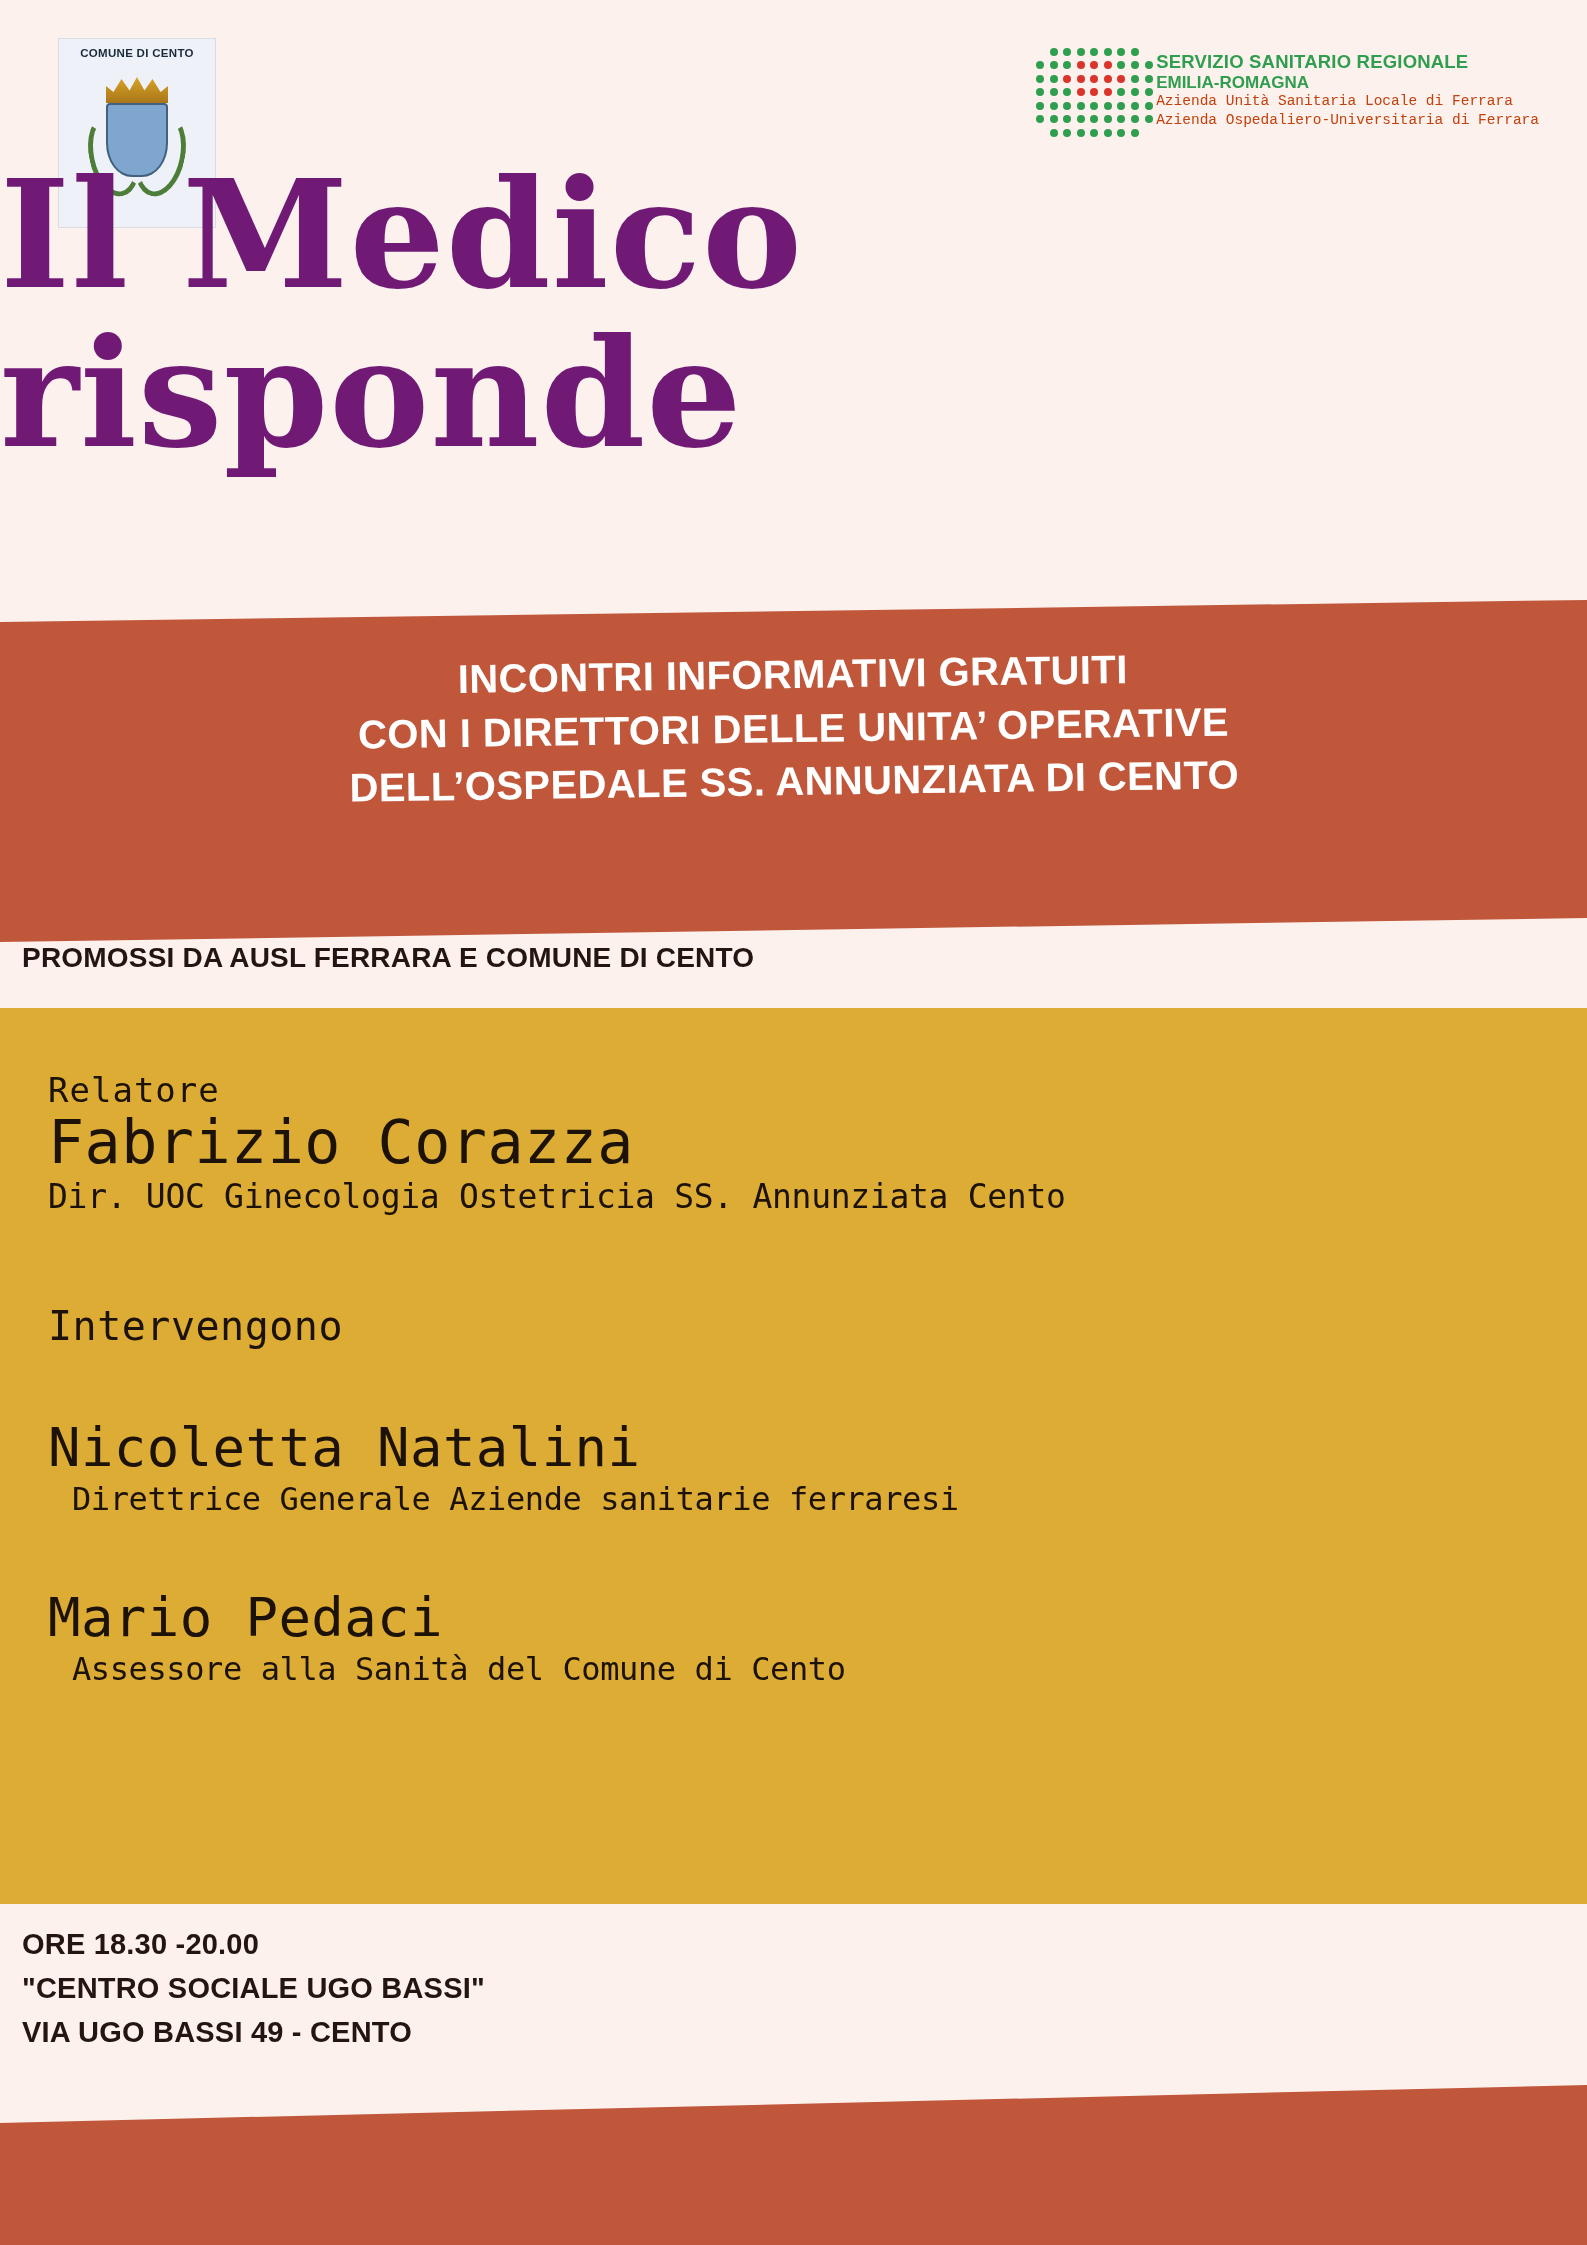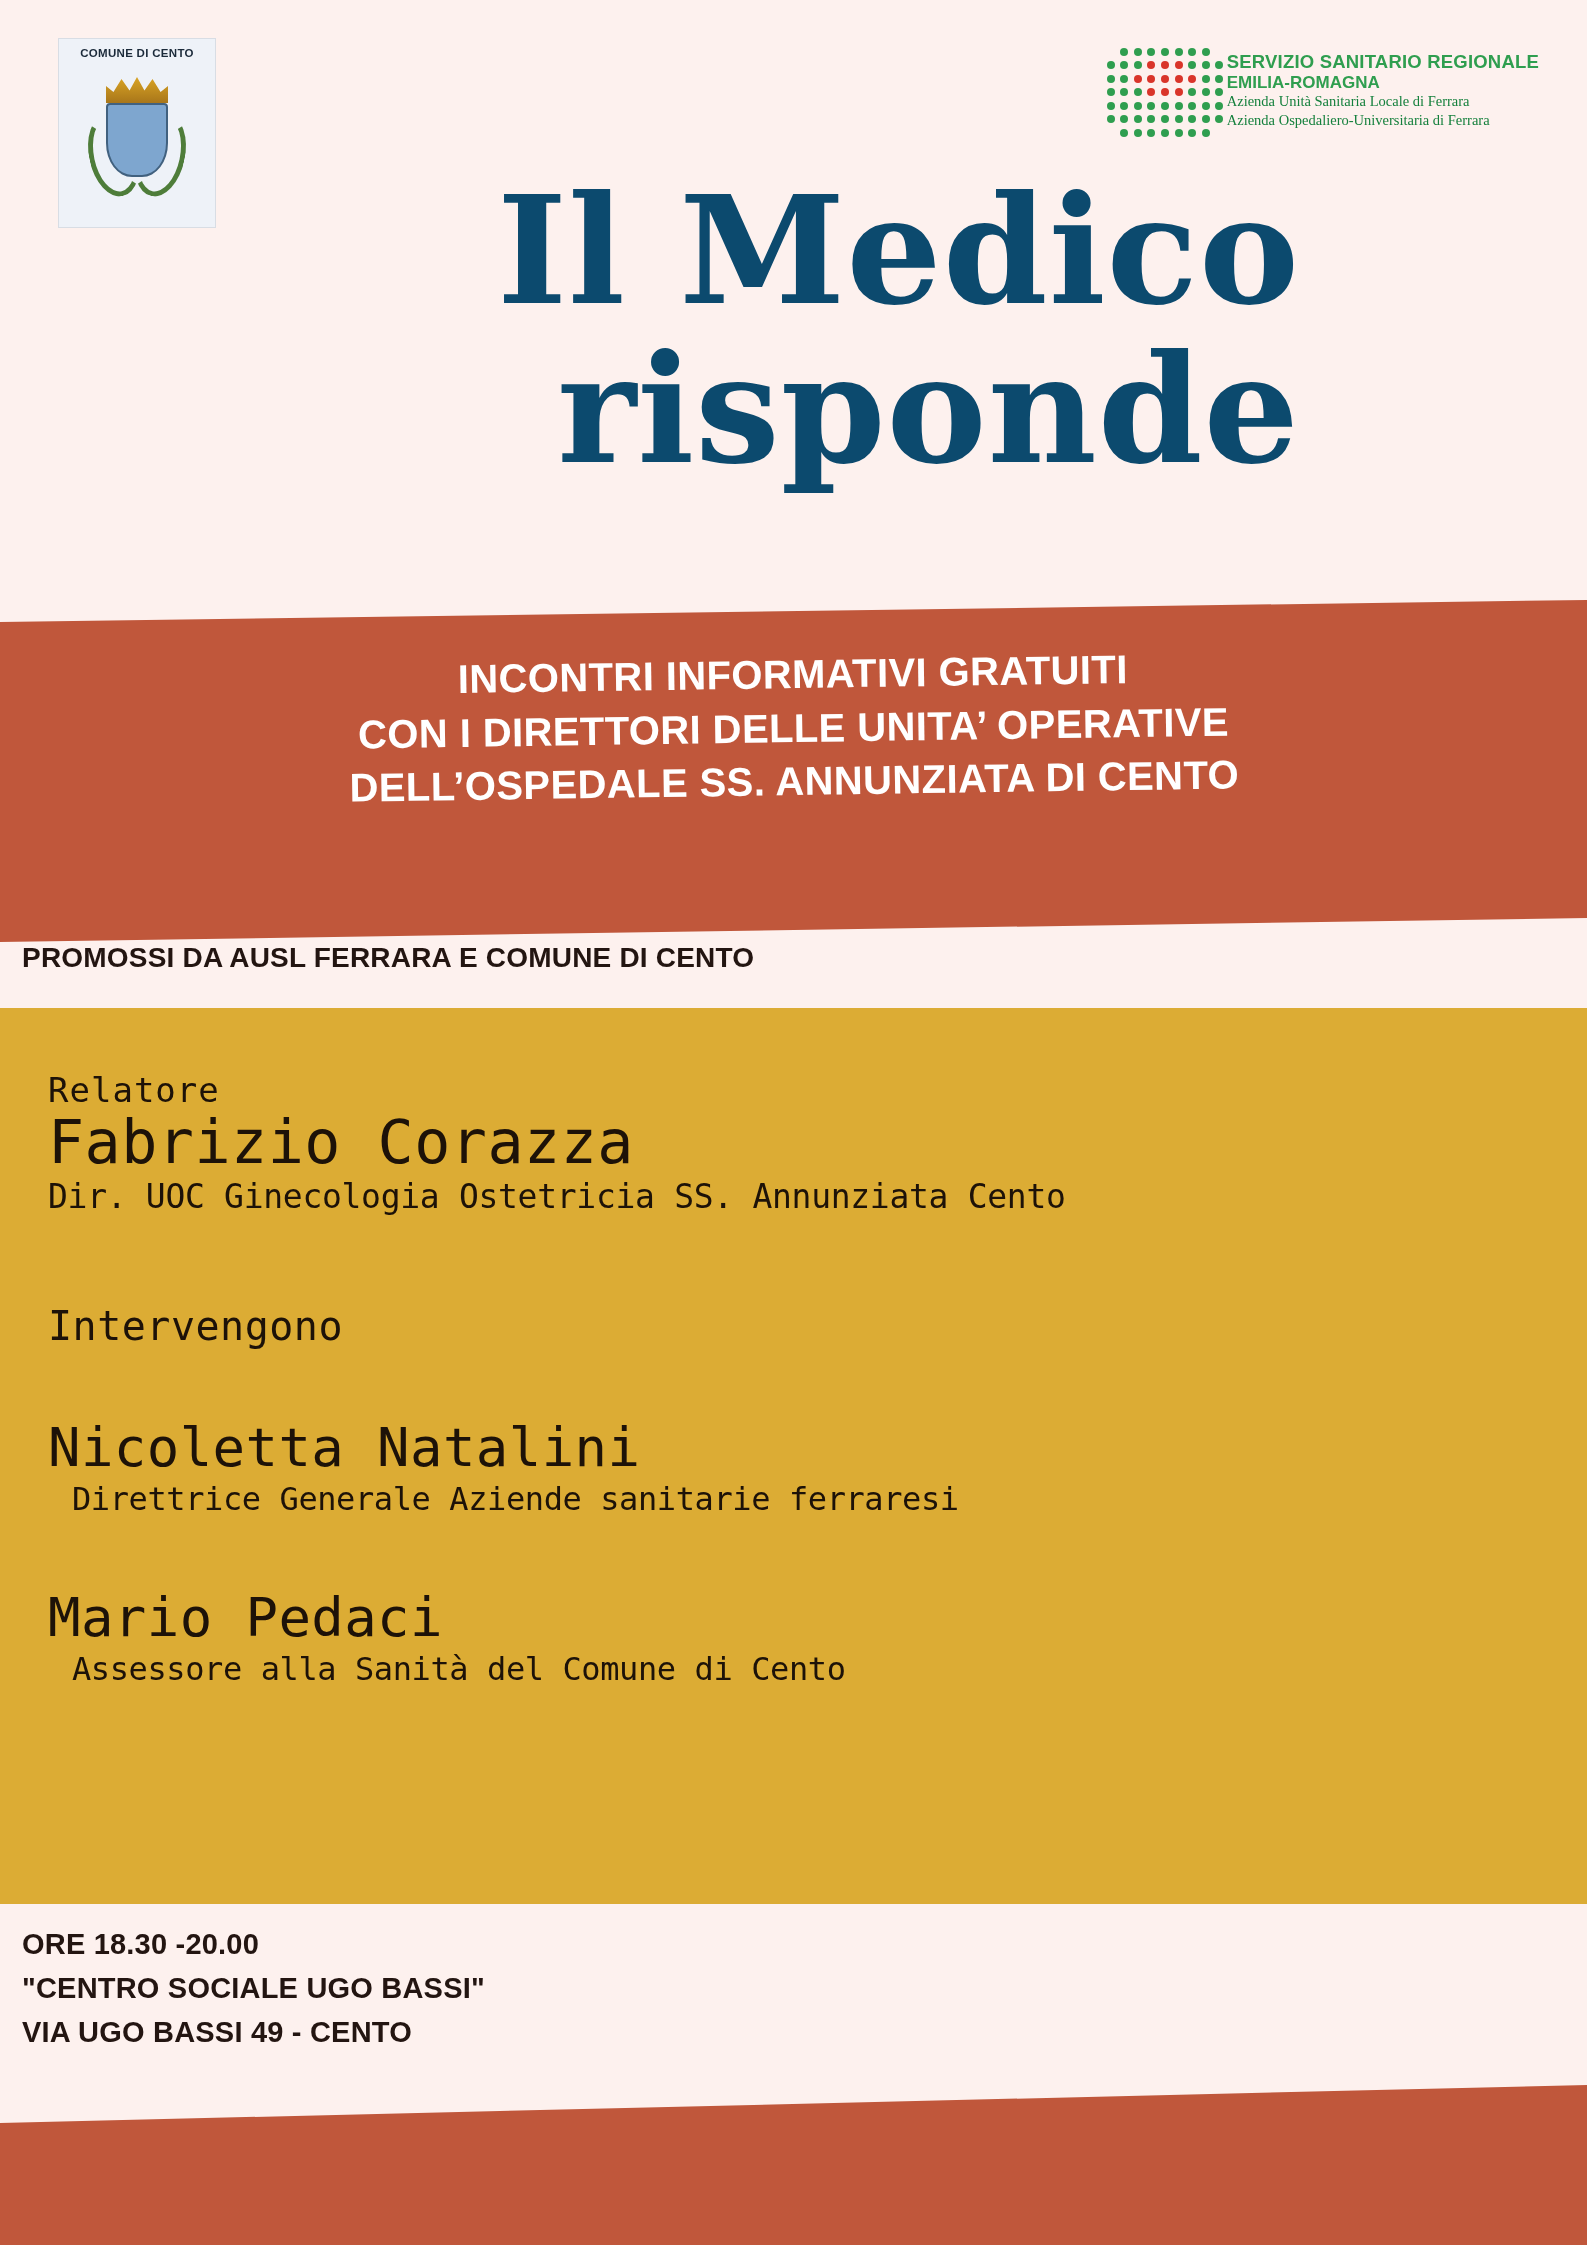--- a/index.html
+++ b/index.html
@@ -129,38 +129,38 @@
     line-height: 1.12;
   }
   .ausl-text .l2 {
     font-family: "Liberation Sans", sans-serif;
     font-weight: bold;
     font-size: 17px;
     color: #2f9e4f;
     line-height: 1.15;
   }
   .ausl-text .l3, .ausl-text .l4 {
-    font-family: Liberation Serif, serif;
+    font-family: Liberation Mono, monospace;
     font-size: 14.5px;
-    color: #15803d;
+    color: #c2410c;
     line-height: 1.3;
   }
 
   
   .title {
     position: absolute;
     left: 0;
-    top: 174px;
+    top: 158px;
     width: 1300px;
-    text-align: right;
+    text-align: left;
     font-family: "DejaVu Serif", serif;
     font-weight: bold;
     font-size: 150px;
     line-height: 1.02;
-    color: #0c4a6e;
+    color: #701a75;
     letter-spacing: 1px;
   }
   .title .l2 { display: block; margin-top: 6px; }
 
   
   .band {
     position: absolute;
     left: 0;
     top: 600px;
     width: 1587px;

